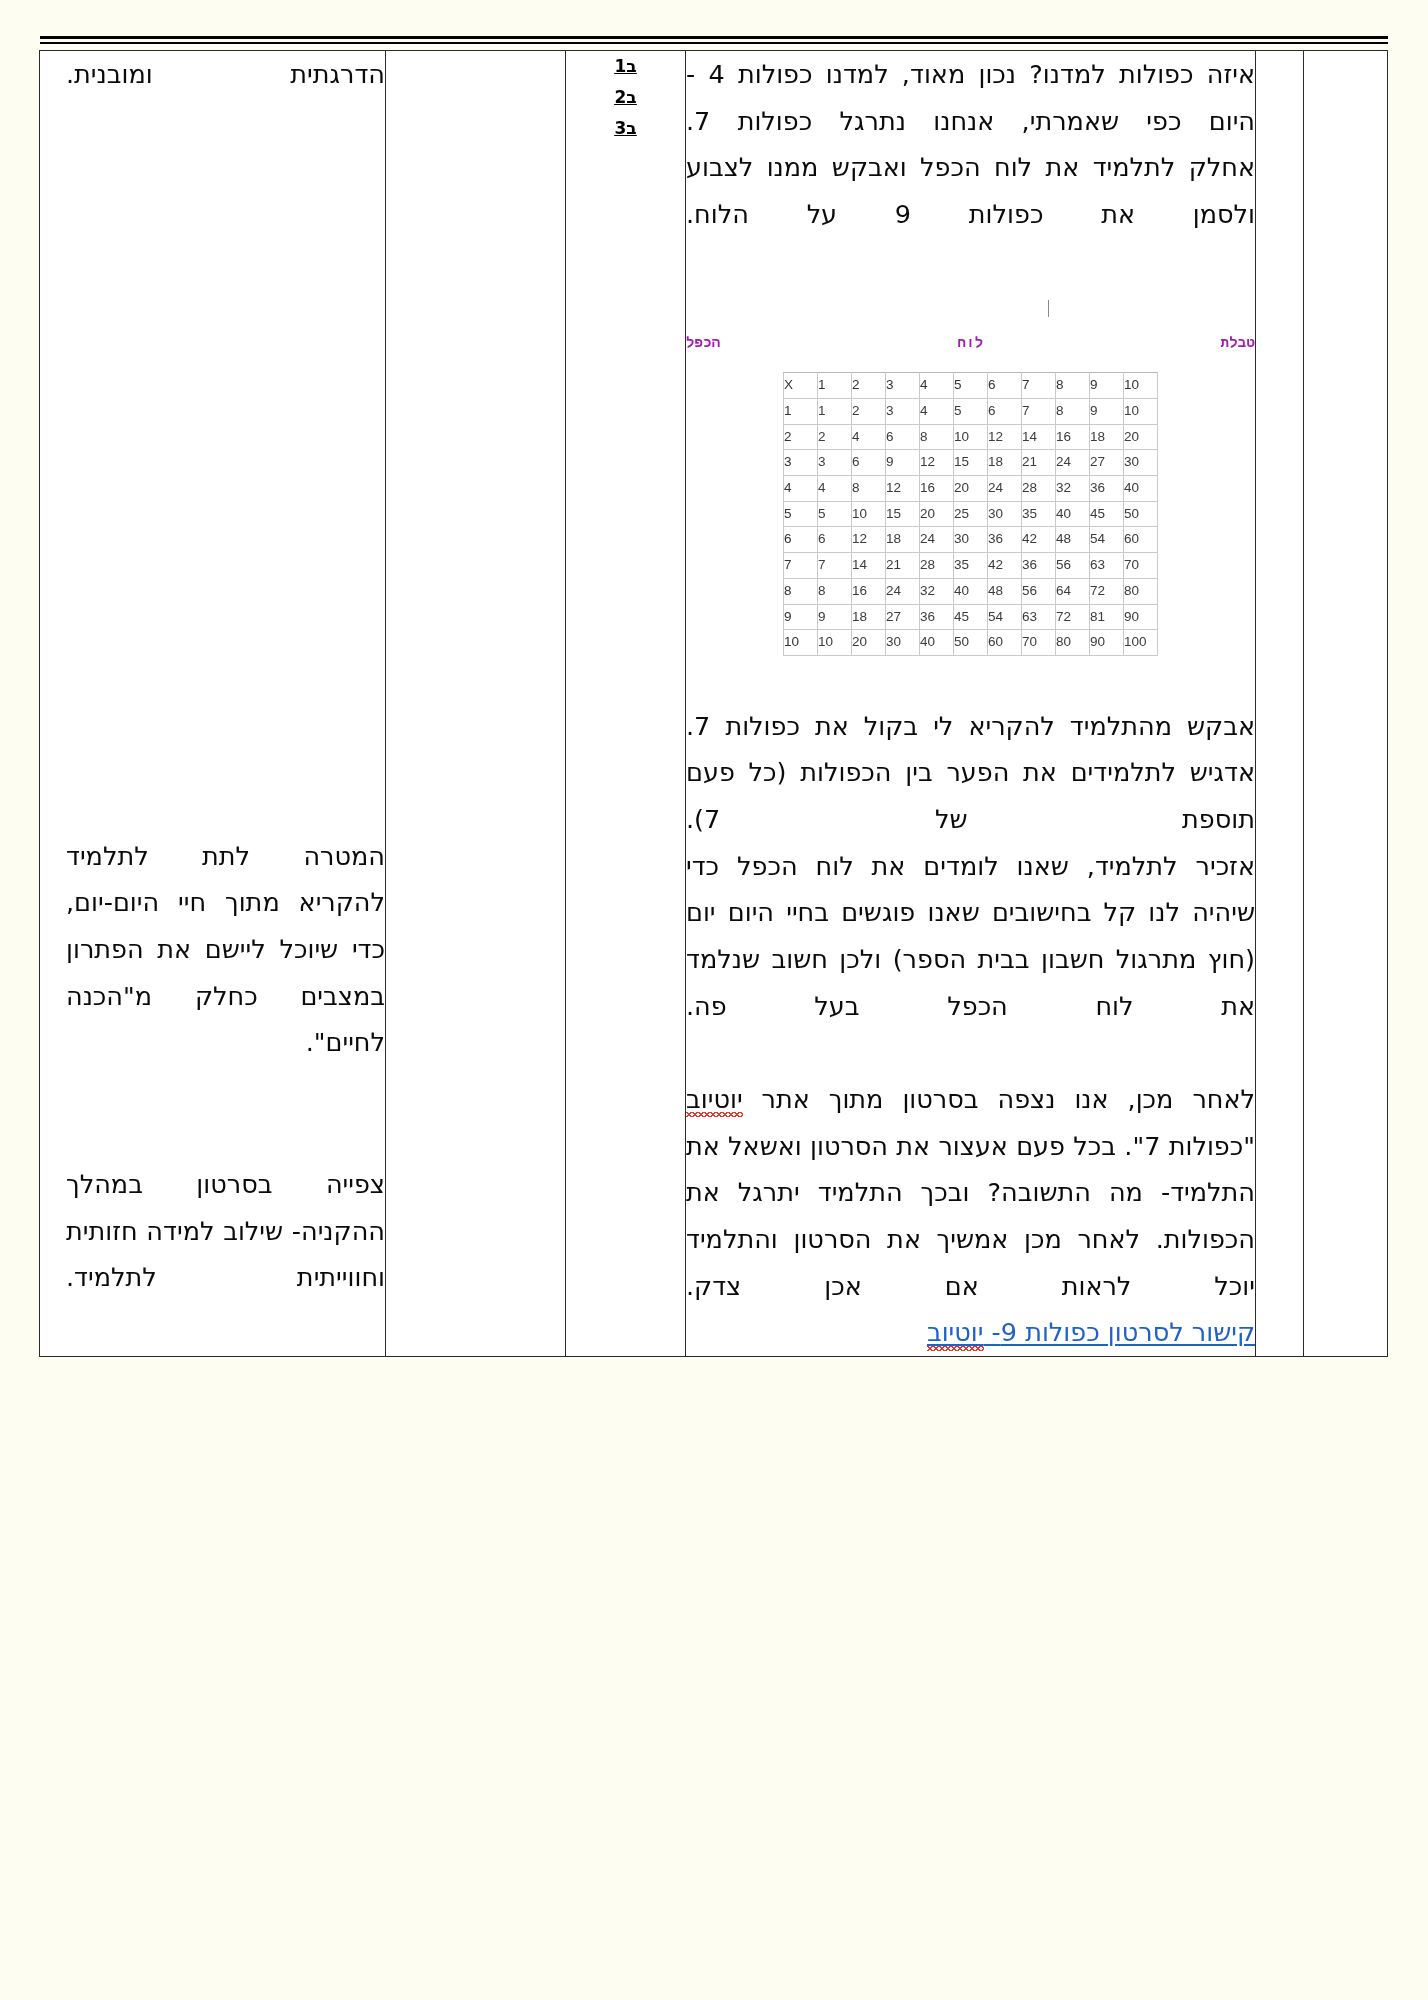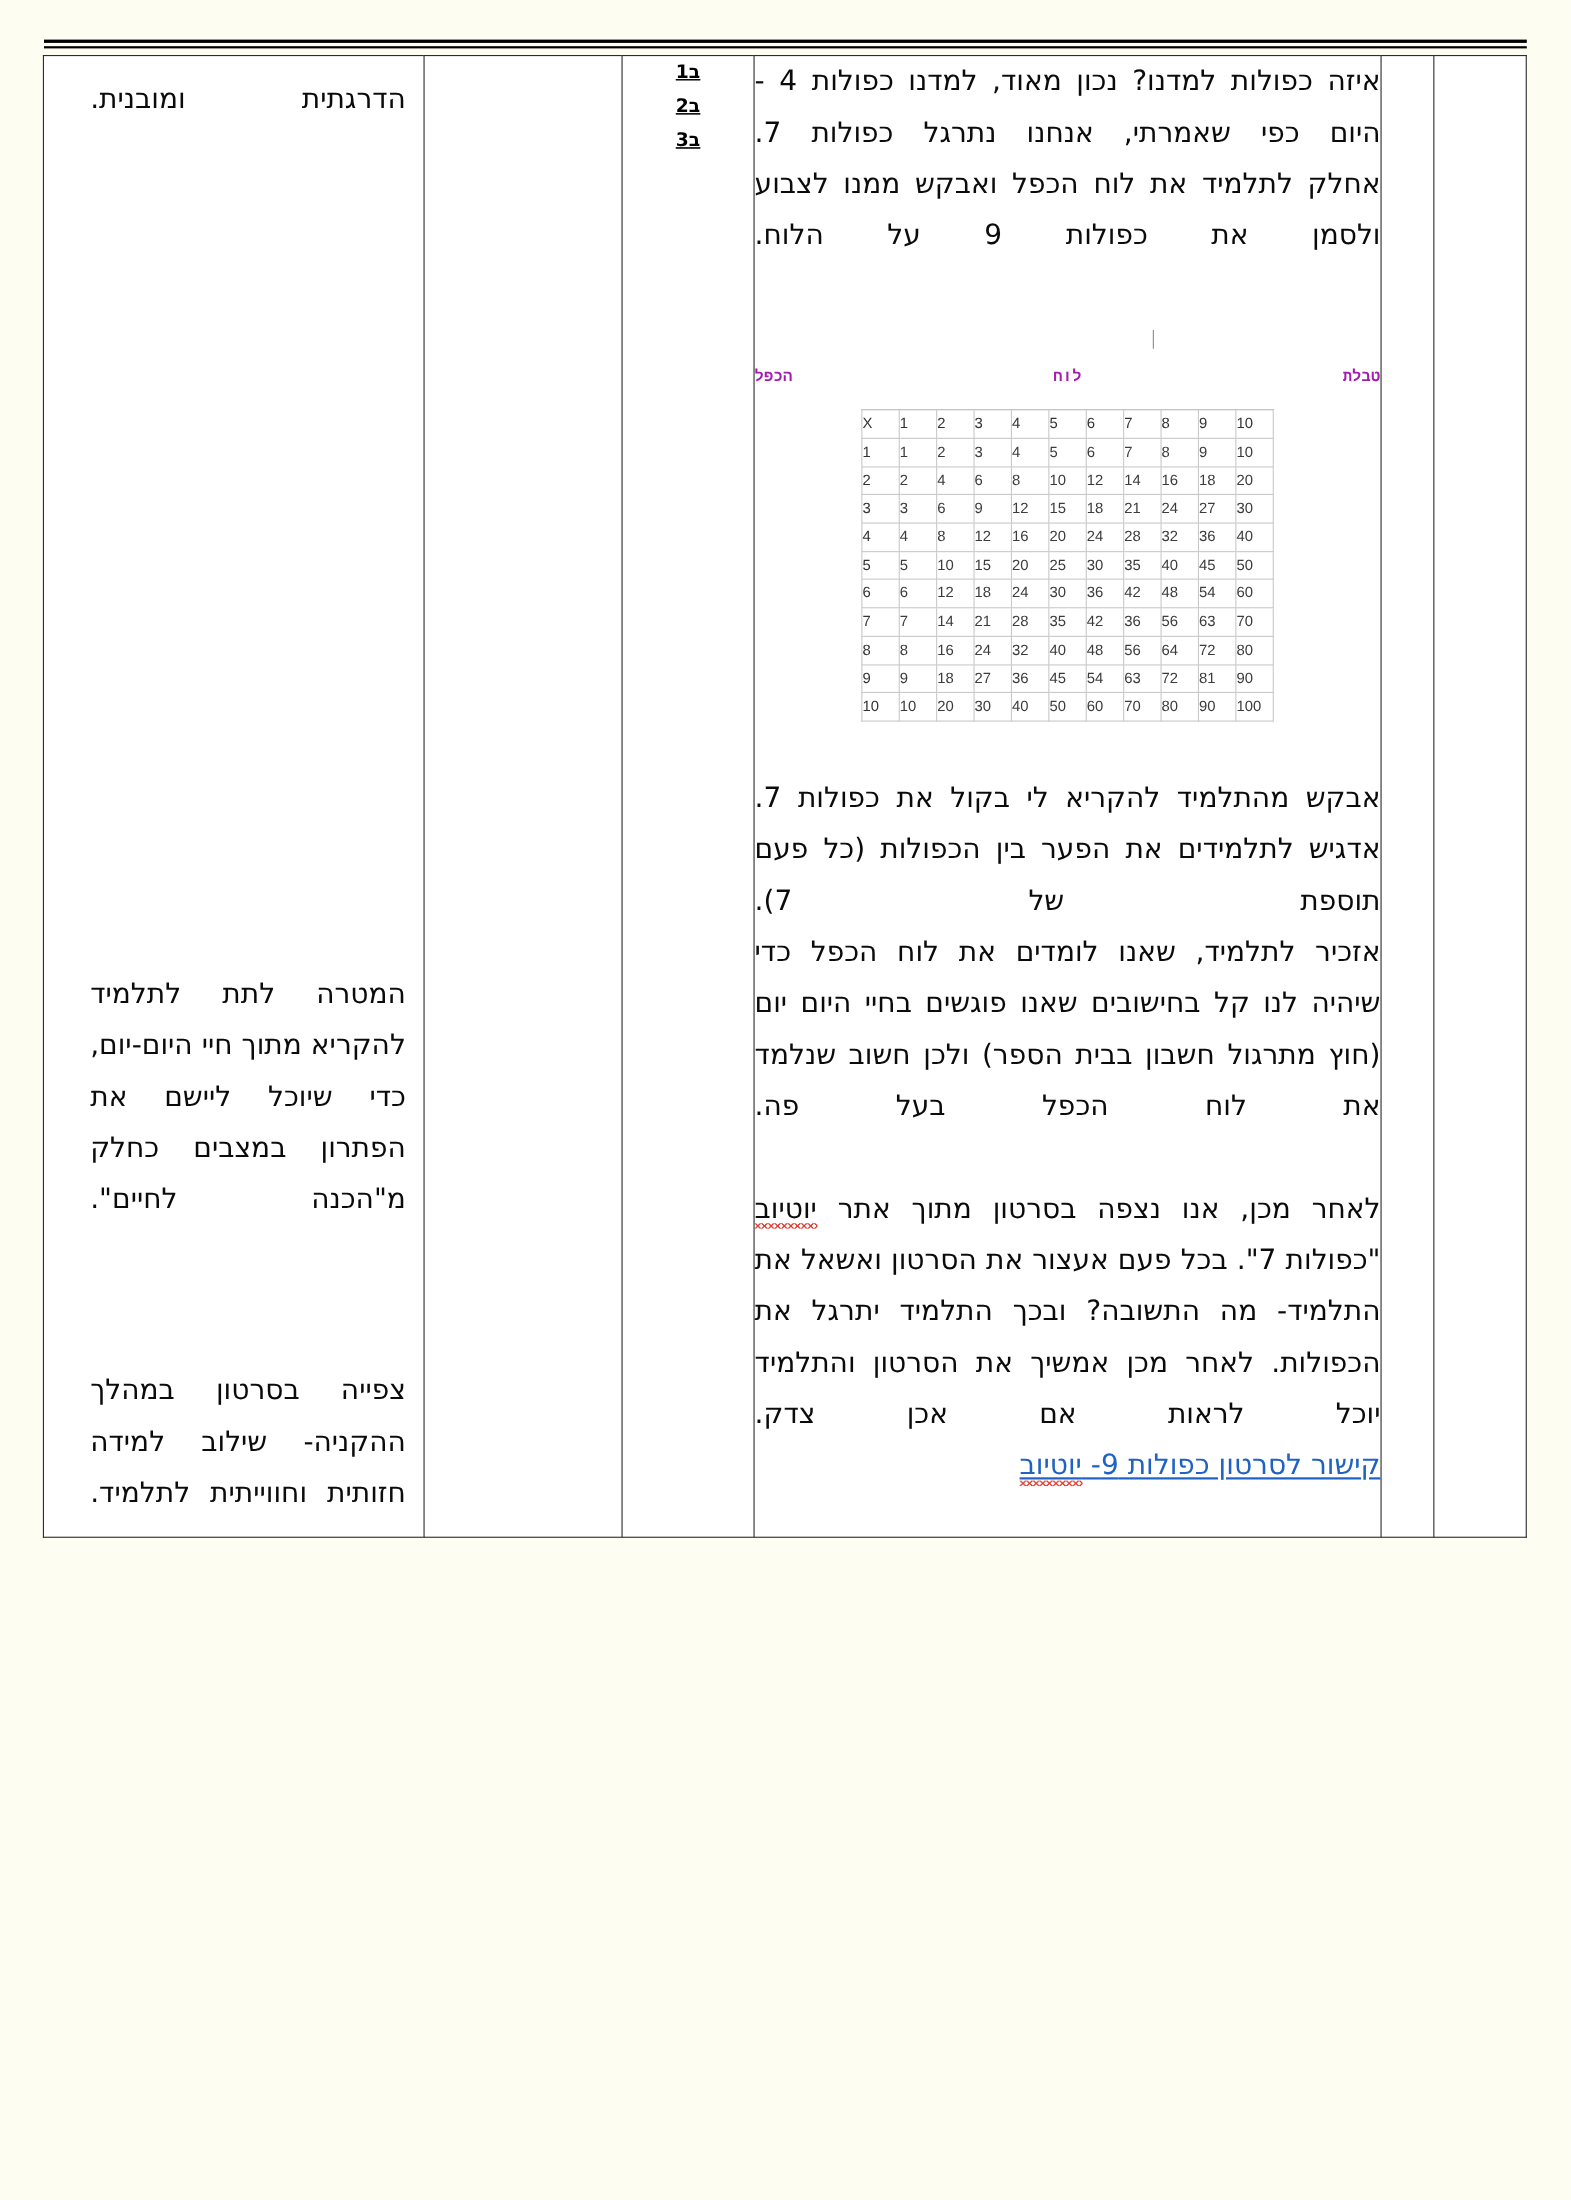--- a/index.html
+++ b/index.html
@@ -83,21 +83,21 @@
 
   .cell-left{
     padding:18px 20px 18px 20px;
     direction:rtl;
     text-align:justify;
     text-align-last:justify;
     font-size:25.5px;
     line-height:1.83;
     color:#0b0b0b;
   }
-  .cell-left .note{margin:16px;padding-left:26px;}
+  .cell-left .note{margin:0;padding-left:26px;}
   .cell-left .spacer-a{height:735px;}
   .cell-left .spacer-b{height:95px;}
 
   
   .figure{
     margin:62px 0 0 0;
     direction:ltr;
     text-align:center;
   }
   .figure .tick{

